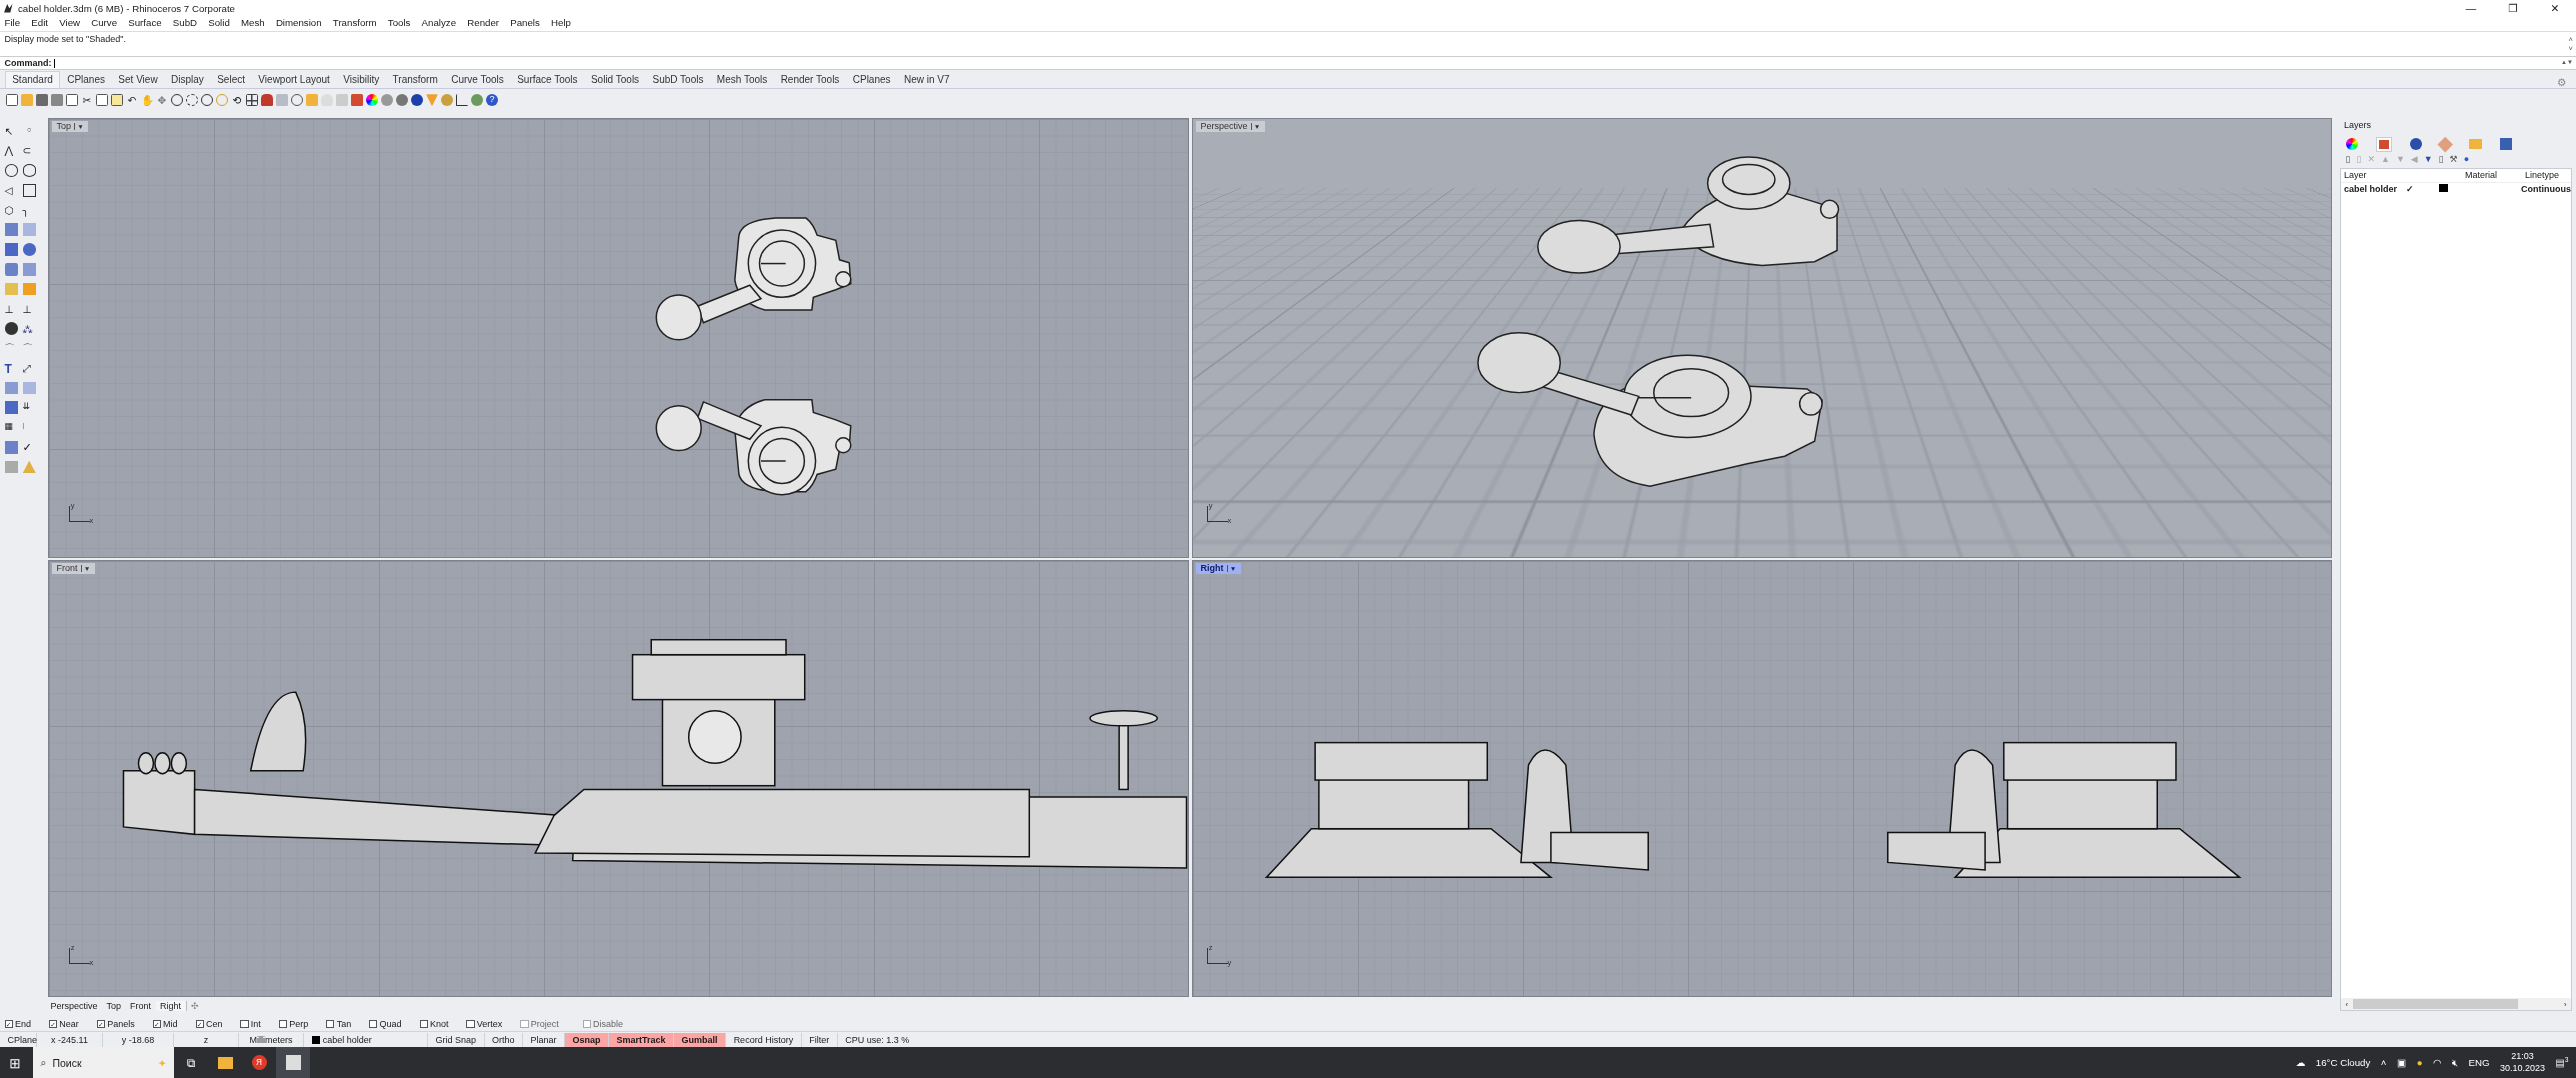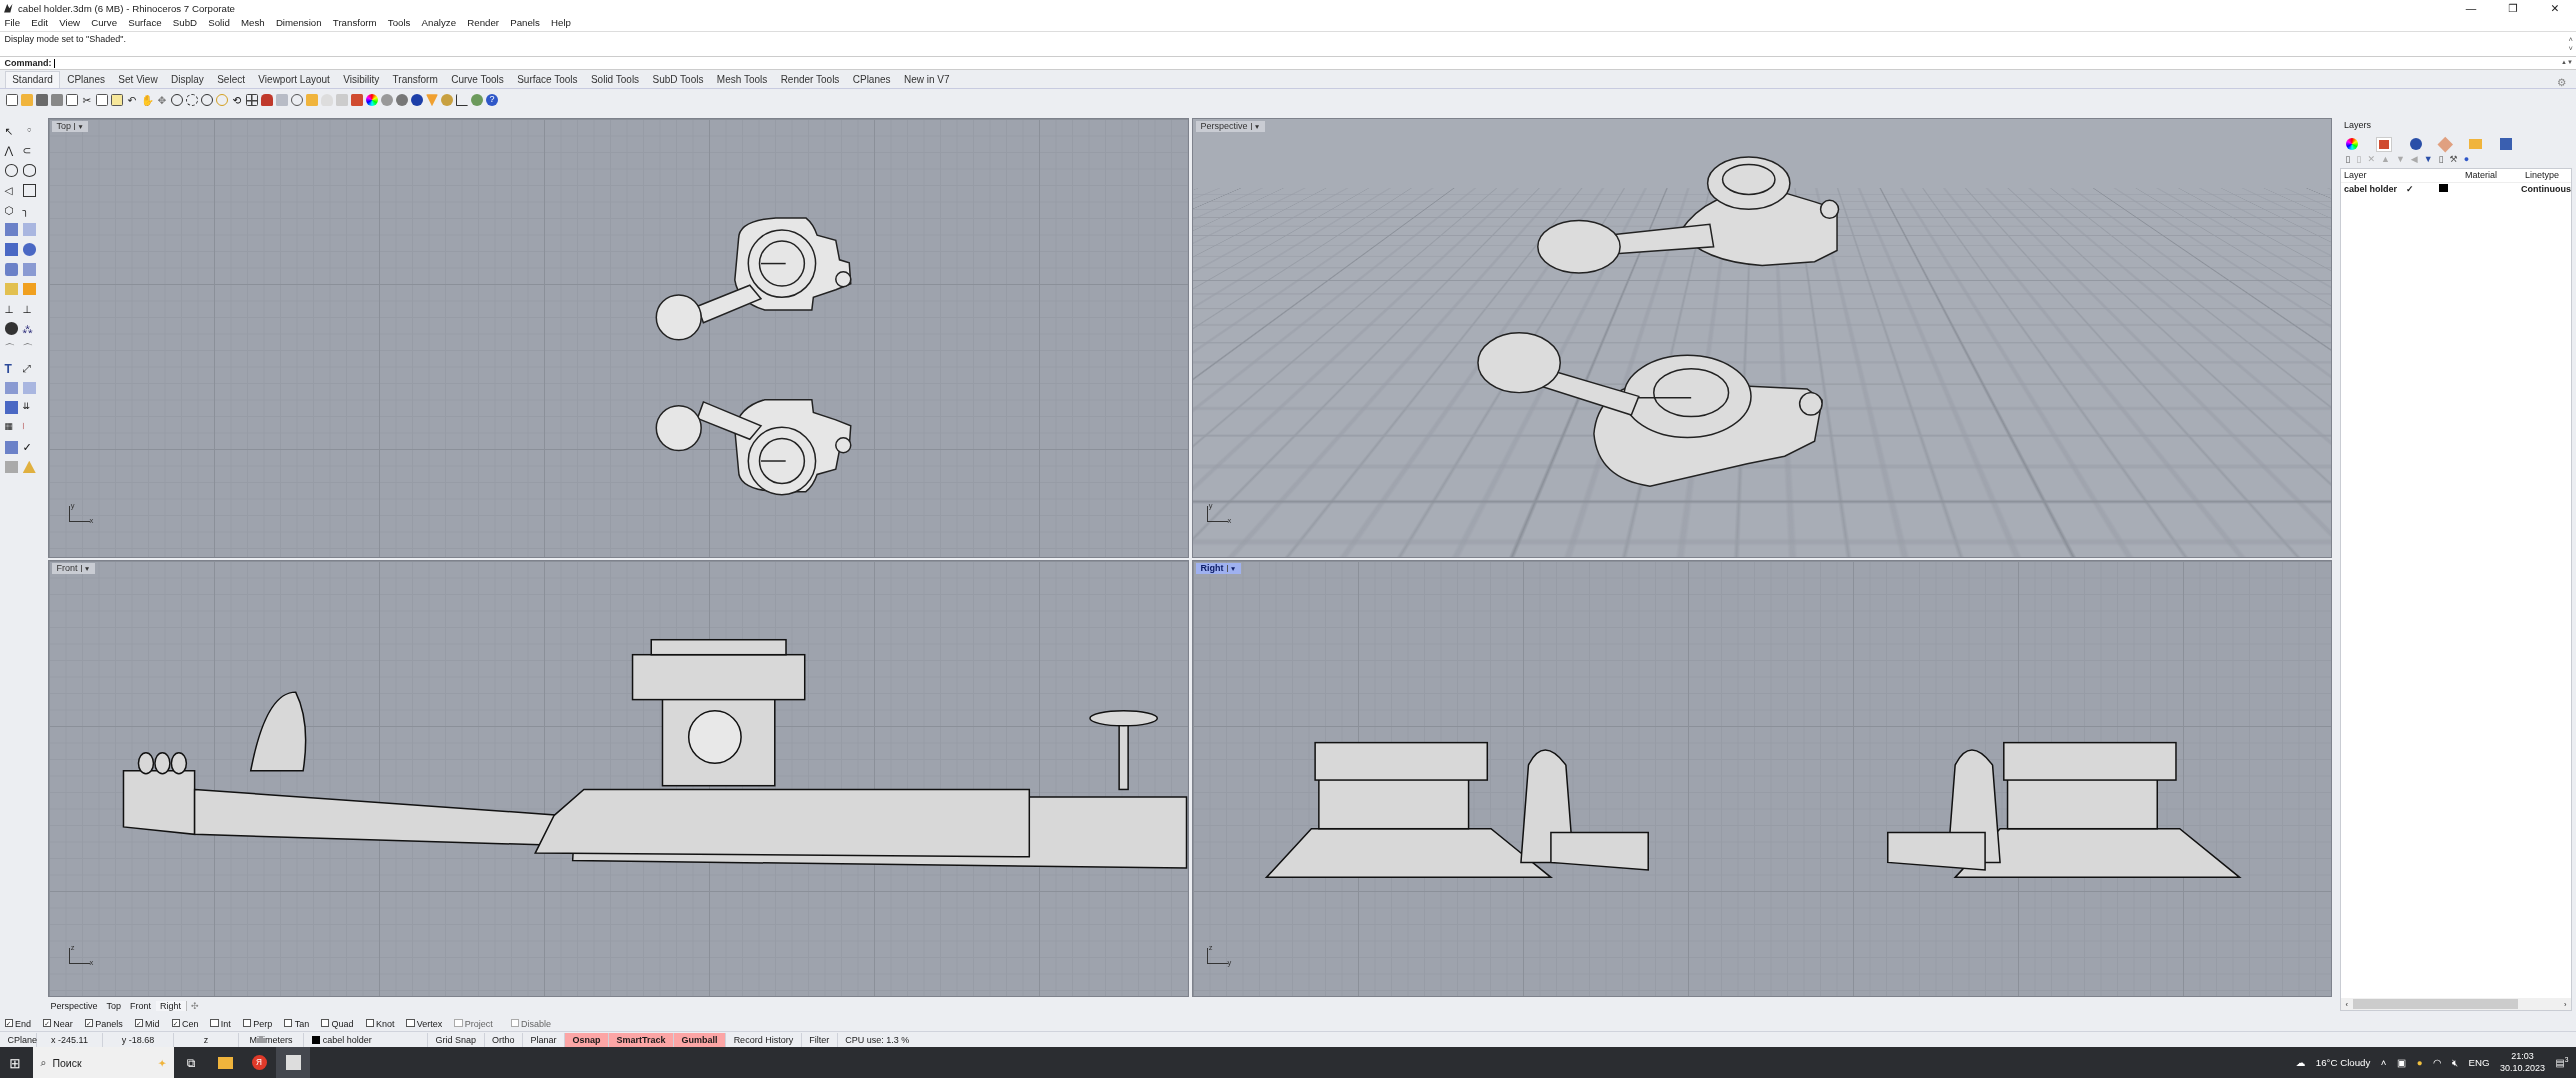--- a/index.html
+++ b/index.html
@@ -35,21 +35,21 @@
   .vp .label .dd{border-left:0.7px solid #555;padding-left:2.2px;font-size:6.7px}
   .axes{position:absolute;width:30px;height:22.5px}
   .axes .v{position:absolute;left:4.5px;top:4.5px;width:0.7px;height:16.5px;background:#333}
   .axes .h{position:absolute;left:4.5px;top:20px;width:21px;height:0.7px;background:#333}
   .axes .ty{position:absolute;left:6.7px;top:0;font-size:7.5px;color:#333}
   .axes .tx{position:absolute;left:25.5px;top:15px;font-size:7.5px;color:#333}
   .model{position:absolute}
   #viewtabs{left:46px;top:998px;height:15px;display:flex;align-items:center;font-size:9px}
   #viewtabs span{padding:0 4.5px}
   #osnapbar{left:0;top:1018px;width:2576px;height:13.5px;display:flex;align-items:center;font-size:9px;padding-left:4.5px;border-bottom:0.7px solid #d0d3dc}
-  .cb{display:inline-flex;align-items:flex-start;margin-right:12px}
+  .cb{display:inline-flex;align-items:center;margin-right:18px}
   .cb i{display:inline-block;width:8.2px;height:8.2px;border:0.7px solid #555;background:#fff;margin-right:2.2px;font-style:normal;font-size:6.7px;line-height:7.5px;text-align:center}
   .cb.dis{color:#666}.cb.dis i{border-color:#aaa}
   #statusbar{left:0;top:1033px;width:2576px;height:14.2px;display:flex;align-items:center;font-size:9px;background:#eceef2}
   #statusbar .cell{padding:0 7.5px;border-right:0.7px solid #cfd2da;height:14.2px;display:flex;align-items:center}
   #statusbar .on{background:#fca5a5;font-weight:bold}
   #taskbar{left:0;top:1047px;width:2576px;height:31px;background:#2b2d31;display:flex;align-items:center;color:#fff}
   #search{width:141px;height:31px;background:#f0f0f0;color:#222;display:flex;align-items:center;font-size:10.5px;padding-left:7.5px;margin-left:3px}
   #layers{left:2338px;top:120px;width:238px;height:891px;background:#eceef2}
   #layers .body{position:absolute;left:2px;top:48px;width:232px;height:843px;background:#fff;border:0.7px solid #c9ccd3}
 </style>

